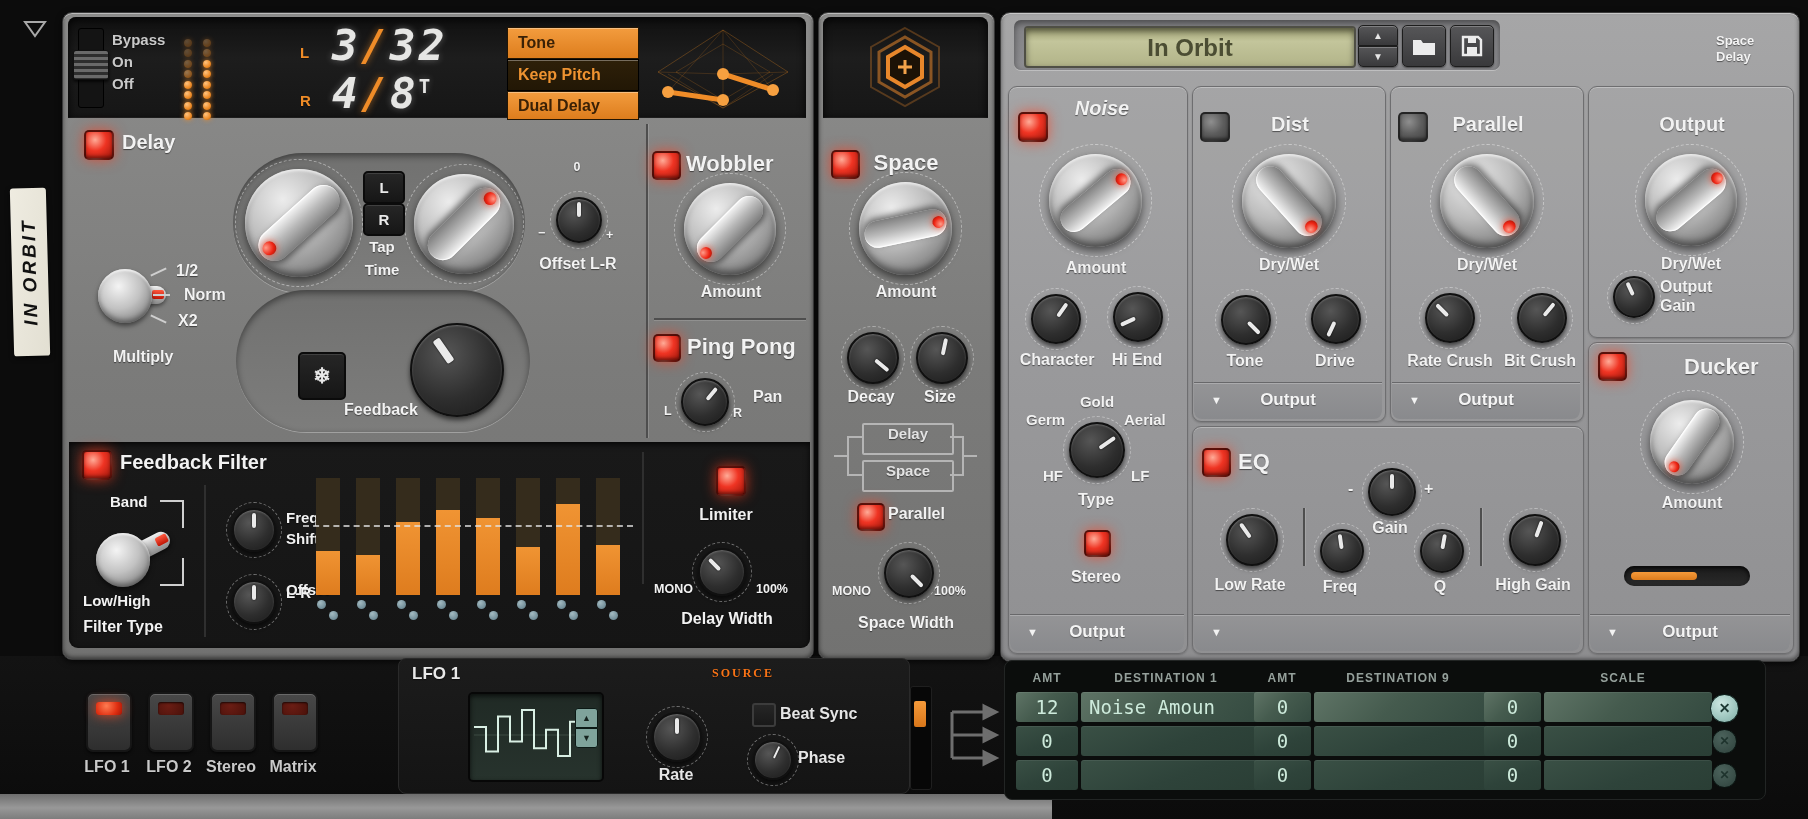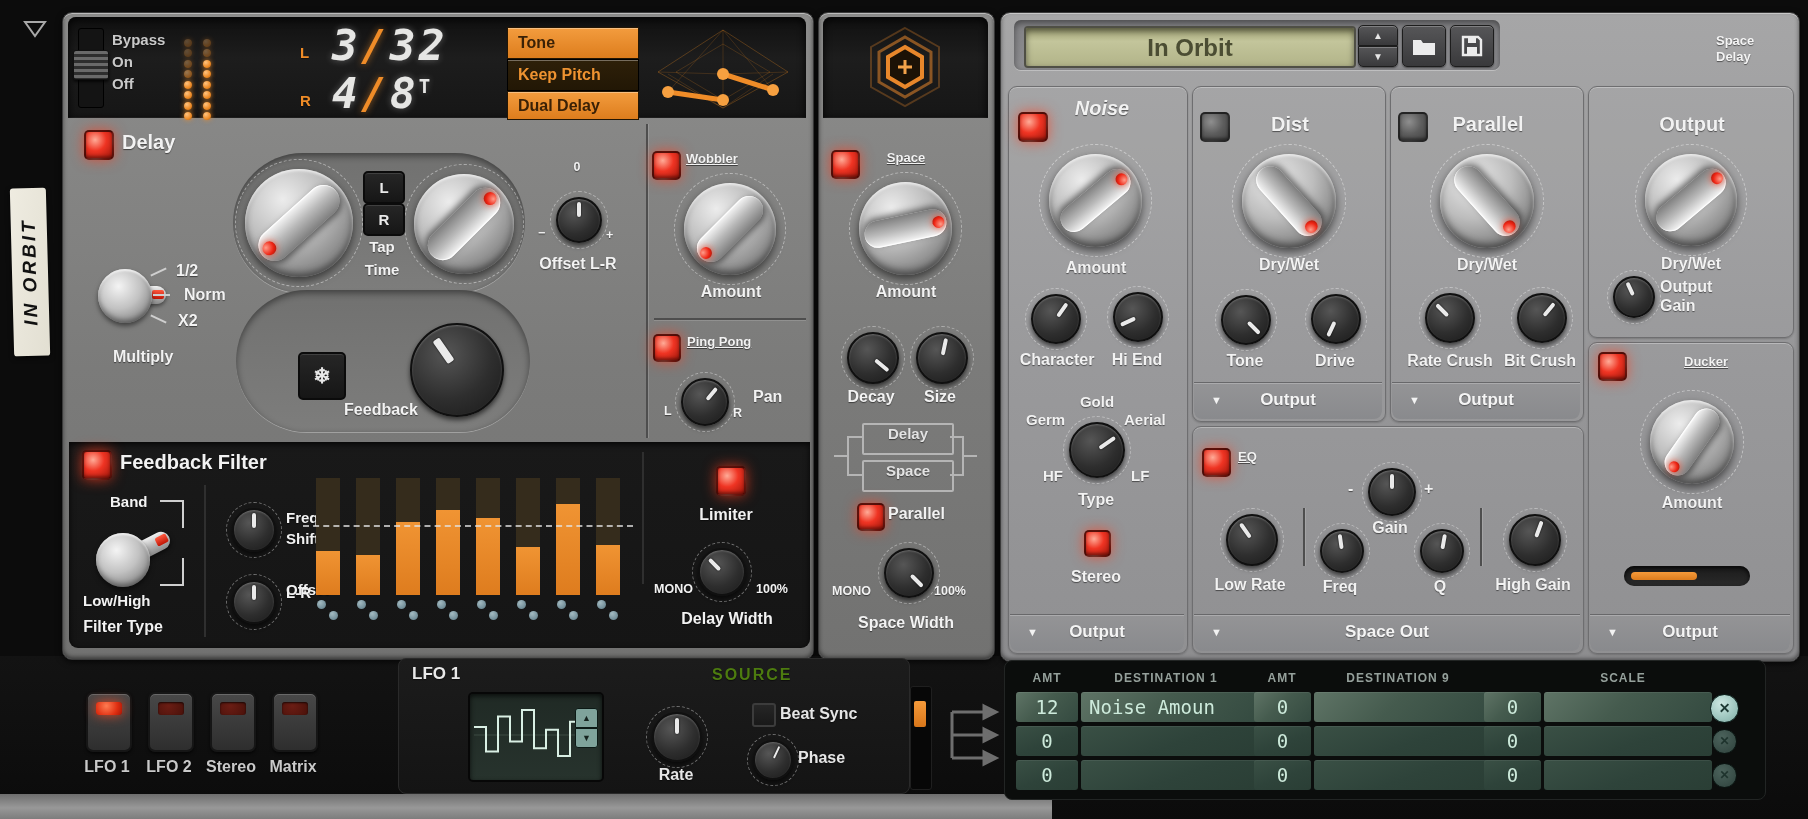--- a/index.html
+++ b/index.html
@@ -4,21 +4,21 @@
 <style>
   html,body{margin:0;padding:0;background:#000;}
   .stage{position:relative;width:1808px;height:819px;background:#0c0c0c;overflow:hidden;
          font-family:"Liberation Sans",sans-serif;}
   .abs{position:absolute;}
   
   .lbl{position:absolute;white-space:nowrap;color:#f2f2f2;font-weight:600;
        text-shadow:0 1px 1px rgba(0,0,0,.5);}
   .cx{transform:translateX(-50%);}
   .t20{font-size:20px;font-weight:700;}
-  .t19{font-size:13px;font-weight:700;text-decoration:underline;}
+  .t19{font-size:22px;font-weight:700;}
   .t16{font-size:16px;}
   .t15{font-size:15px;}
   .t13{font-size:12.5px;font-weight:700;}
   .dim{color:#c9c9c9;}
   
   .unit{position:absolute;border-radius:10px;background:linear-gradient(180deg,#8d8d8c,#7b7b7a 55%,#727271);
         box-shadow:inset 0 1px 0 rgba(255,255,255,.45), inset 0 -2px 4px rgba(0,0,0,.5), 0 2px 6px rgba(0,0,0,.7);
         border:1px solid #3a3a3a;}
   .unit.light{background:linear-gradient(180deg,#a6a6a7,#969698 55%,#8d8d8f);}
   .screen{position:absolute;background:linear-gradient(180deg,#101010,#1d1d1d 40%,#161616);
@@ -603,21 +603,20 @@
       </div>
     </div>
   <div class="vdiv" style="left:1303px;top:508px;height:58px;"></div>
   <div class="vdiv" style="left:1480px;top:508px;height:58px;"></div>
   <div class="lbl t16 cx" style="left:1250px;top:576px;">Low Rate</div>
   <div class="lbl t16 cx" style="left:1340px;top:578px;">Freq</div>
   <div class="lbl t16 cx" style="left:1440px;top:578px;">Q</div>
   <div class="lbl t16 cx" style="left:1533px;top:576px;">High Gain</div>
   <div class="footer" style="left:1194px;top:614px;width:386px;">
     <span class="ftri">▼</span>
-    <span class="flabel">Space Out</span>
   </div>
 
   <div class="panel" style="left:1588px;top:342px;width:204px;height:310px;"></div>
   <div class="led" style="left:1598px;top:352px;width:25px;height:25px;"></div>
   <div class="lbl t19" style="left:1684px;top:354px;">Ducker</div>
   <div class="bknob" style="left:1650px;top:400px;width:84px;height:84px;">
       <div class="rot" style="transform:rotate(-55deg)">
         <div class="bar"></div>
         <div class="dot"></div>
       </div>
@@ -643,21 +642,21 @@
   <div class="navbtn" style="left:272px;top:692px;">
       <div class="pill"></div>
     </div>
   <div class="lbl t16 cx dim" style="left:107px;top:758px;">LFO 1</div>
   <div class="lbl t16 cx dim" style="left:169px;top:758px;">LFO 2</div>
   <div class="lbl t16 cx dim" style="left:231px;top:758px;">Stereo</div>
   <div class="lbl t16 cx dim" style="left:293px;top:758px;">Matrix</div>
 
   <div class="abs" style="left:398px;top:658px;width:510px;height:134px;background:linear-gradient(180deg,#1c1c1c,#141414);border-radius:8px;border:1px solid #2a2a2a;"></div>
   <div class="lbl" style="left:412px;top:664px;font-size:17px;font-weight:700;color:#e9e9e9;">LFO 1</div>
-  <div class="lbl" style="left:712px;top:666px;font-size:16px;letter-spacing:2px;color:#4d7c0f;font-weight:700;">SOURCE</div>
+  <div class="lbl" style="left:712px;top:666px;font-size:12px;letter-spacing:2px;color:#f97316;font-weight:700;font-family:Liberation Serif, serif;">SOURCE</div>
   <div class="abs" style="left:468px;top:692px;width:132px;height:86px;background:linear-gradient(180deg,#202a25,#27332d);border:2px solid #070707;border-radius:5px;box-shadow:inset 0 2px 5px rgba(0,0,0,.7);">
     <svg width="120" height="66" viewBox="0 0 120 66" style="position:absolute;left:4px;top:8px;">
       <line x1="0" y1="33" x2="120" y2="33" stroke="#3c4a43" stroke-width="1"></line>
       <polyline points="0,25.08 12,25.08 12,49.5 24,49.5 24,14.519999999999996 36,14.519999999999996 36,39.599999999999994 48,39.599999999999994 48,7.920000000000002 60,7.920000000000002 60,46.2 72,46.2 72,27.720000000000006 84,27.720000000000006 84,54.120000000000005 96,54.120000000000005 96,19.800000000000004 108,19.800000000000004 108,36.3 120,36.3" fill="none" stroke="#d9efe4" stroke-width="2"></polyline>
     </svg>
     <div class="abs" style="right:4px;top:14px;width:21px;height:18px;background:#7fa39b;border-radius:3px 3px 0 0;border:1px solid #0c1a16;text-align:center;font-size:9px;color:#16241f;line-height:18px;"><span>▲</span></div>
     <div class="abs" style="right:4px;top:34px;width:21px;height:18px;background:#7fa39b;border-radius:0 0 3px 3px;border:1px solid #0c1a16;text-align:center;font-size:9px;color:#16241f;line-height:18px;"><span>▼</span></div>
   </div>
   <div class="sknob ticks" style="left:652px;top:712px;width:46px;height:46px;">
       <div class="rot" style="transform:rotate(0deg)">

